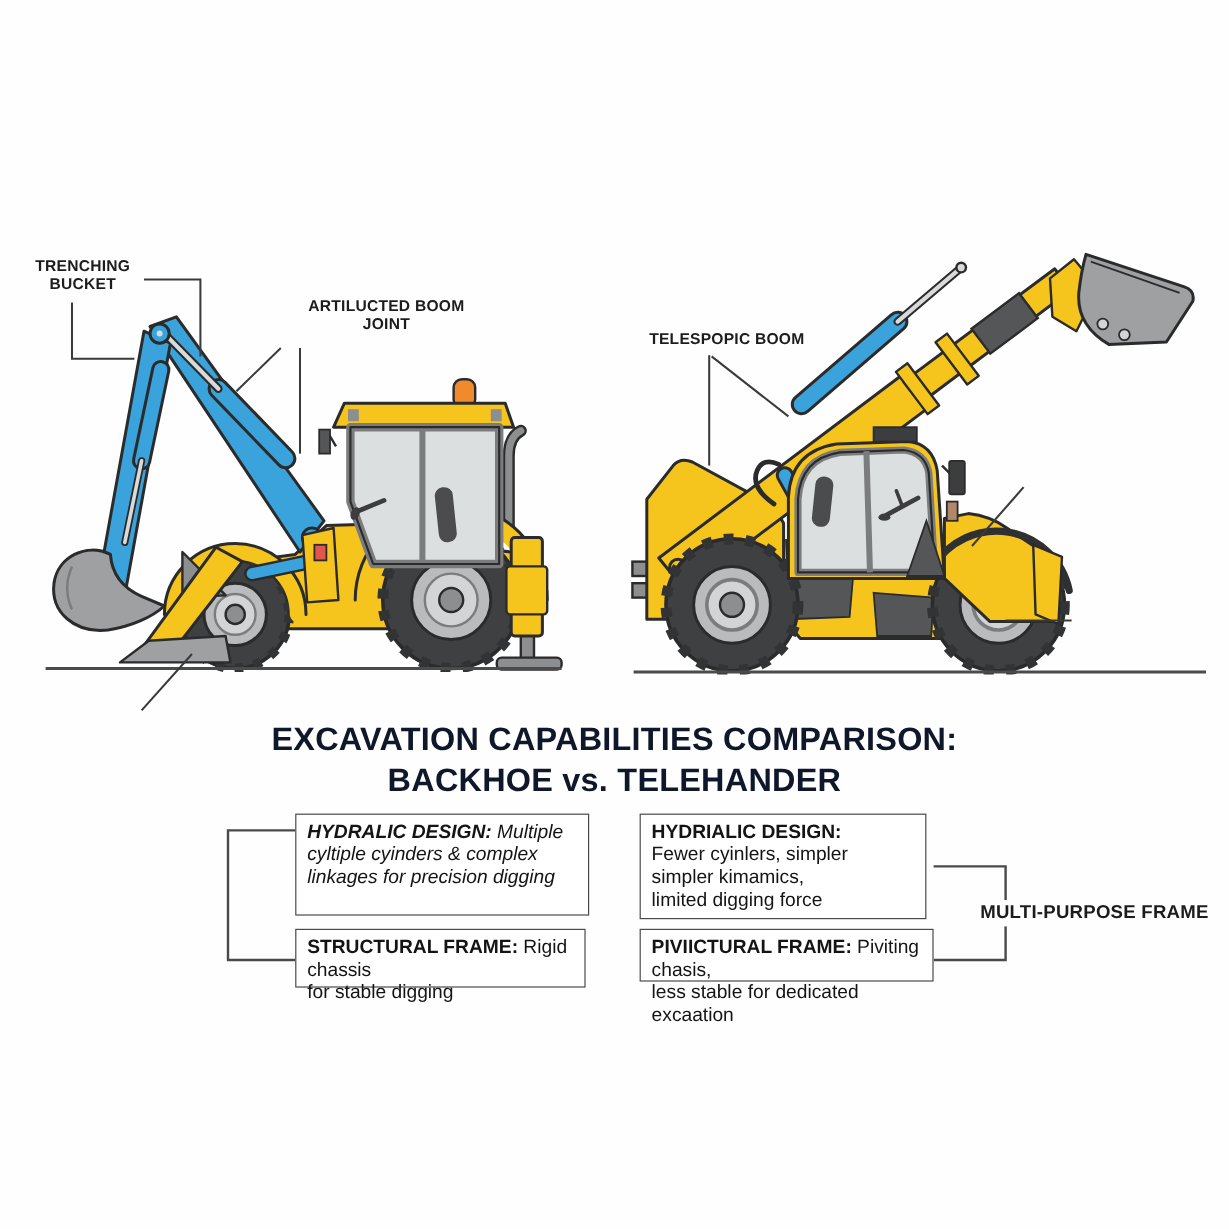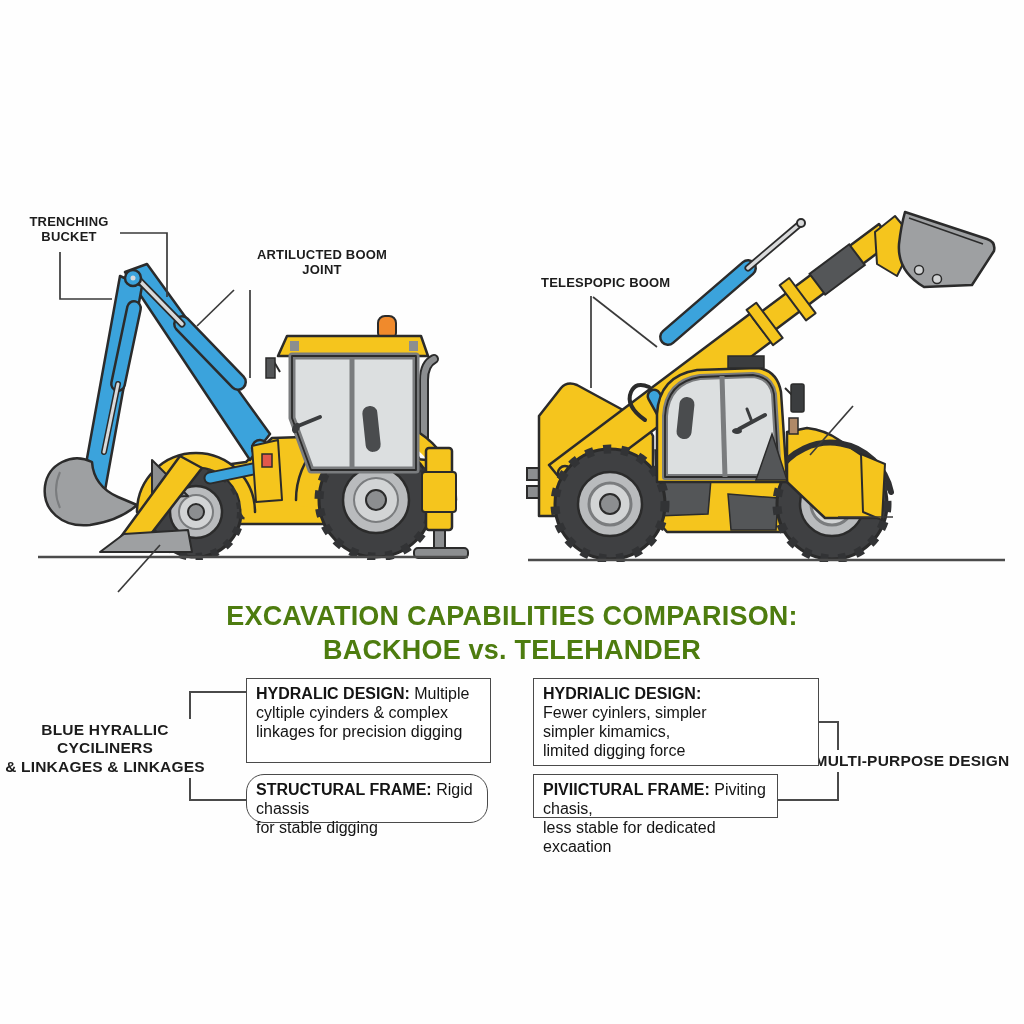--- a/index.html
+++ b/index.html
@@ -18,28 +18,28 @@
        white-space:pre-line;letter-spacing:.2px;z-index:10;}
   #lbl-trench{left:18px;top:214px;width:102px;text-align:center;}
   #lbl-artic{left:237px;top:247px;width:170px;text-align:center;}
   #lbl-tele{left:541px;top:275px;width:180px;}
   #lbl-generic{left:831px;top:366px;width:170px;}
   #lbl-simonlic{left:897px;top:478px;width:120px;}
   #lbl-rigid{left:35px;top:596px;width:230px;font-weight:normal;}
   #lbl-blue{left:0;top:719px;width:210px;text-align:center;background:#fefefe;font-size:15.5px;padding:2px 0;}
   #lbl-multi{left:813px;top:750px;width:198px;text-align:center;background:#fefefe;font-size:15.5px;padding:2px 0;}
   #title{position:absolute;left:0;top:599px;width:1024px;text-align:center;font-size:27px;
-         font-weight:bold;line-height:1.26;color:#4d7c0f;letter-spacing:.2px;z-index:10;}
+         font-weight:bold;line-height:1.26;color:#0f172a;letter-spacing:.2px;z-index:10;}
   #title span{display:block;}
   .cbox{position:absolute;box-sizing:border-box;border:1.6px solid #4a4a4a;background:#fff;
         padding:5px 9px 4px;font-size:16px;line-height:1.19;color:#141414;white-space:pre-line;z-index:10;}
   .cbox b{font-weight:bold;}
-  #box1{left:246px;top:678px;width:245px;height:85px;}
-  #box2{left:533px;top:678px;width:286px;height:88px;}
-  #box3{left:246px;top:774px;width:242px;height:49px;border-radius:18px;}
+  #box1{left:246px;top:678px;width:245px;height:85px;font-style:italic;}
+  #box2{left:533px;top:678px;width:239px;height:88px;}
+  #box3{left:246px;top:774px;width:242px;height:49px;}
   #box4{left:533px;top:774px;width:245px;height:44px;}
   #connectors{left:0;top:0;z-index:5;}
 </style>
 </head>
 <body>
 
 <div id="canvas">
 
   <svg style="left:30px;top:210px" width="440" height="350" viewBox="0 0 440 350">
 
@@ -226,23 +226,21 @@
     </g>
     <polyline fill="none" stroke="#4a4a4a" stroke-width="2" points="246,692 190,692 190,800 246,800"></polyline>
     <polyline fill="none" stroke="#4a4a4a" stroke-width="2" points="778,722 838,722 838,800 778,800"></polyline>
   </svg>
 
   <div class="lbl" id="lbl-trench">TRENCHING
 BUCKET</div>
   <div class="lbl" id="lbl-artic">ARTILUCTED BOOM
 JOINT</div>
   <div class="lbl" id="lbl-tele">TELESPOPIC BOOM</div>
-  <div class="lbl" id="lbl-blue">BLUE HYRALLIC CYCILINERS
-&amp; LINKAGES &amp; LINKAGES</div>
-  <div class="lbl" id="lbl-multi">MULTI-PURPOSE DESIGN</div>
+  <div class="lbl" id="lbl-multi">MULTI-PURPOSE FRAME</div>
 
   <div id="title">
       <span>EXCAVATION CAPABILITIES COMPARISON:</span>
       <span>BACKHOE vs. TELEHANDER</span>
     </div>
 
   <div class="cbox" id="box1"><b>HYDRALIC DESIGN:</b><span> Multiple
 cyltiple cyinders &amp; complex
 linkages for precision digging</span></div>
   <div class="cbox" id="box2"><b>HYDRIALIC DESIGN:</b><span>

